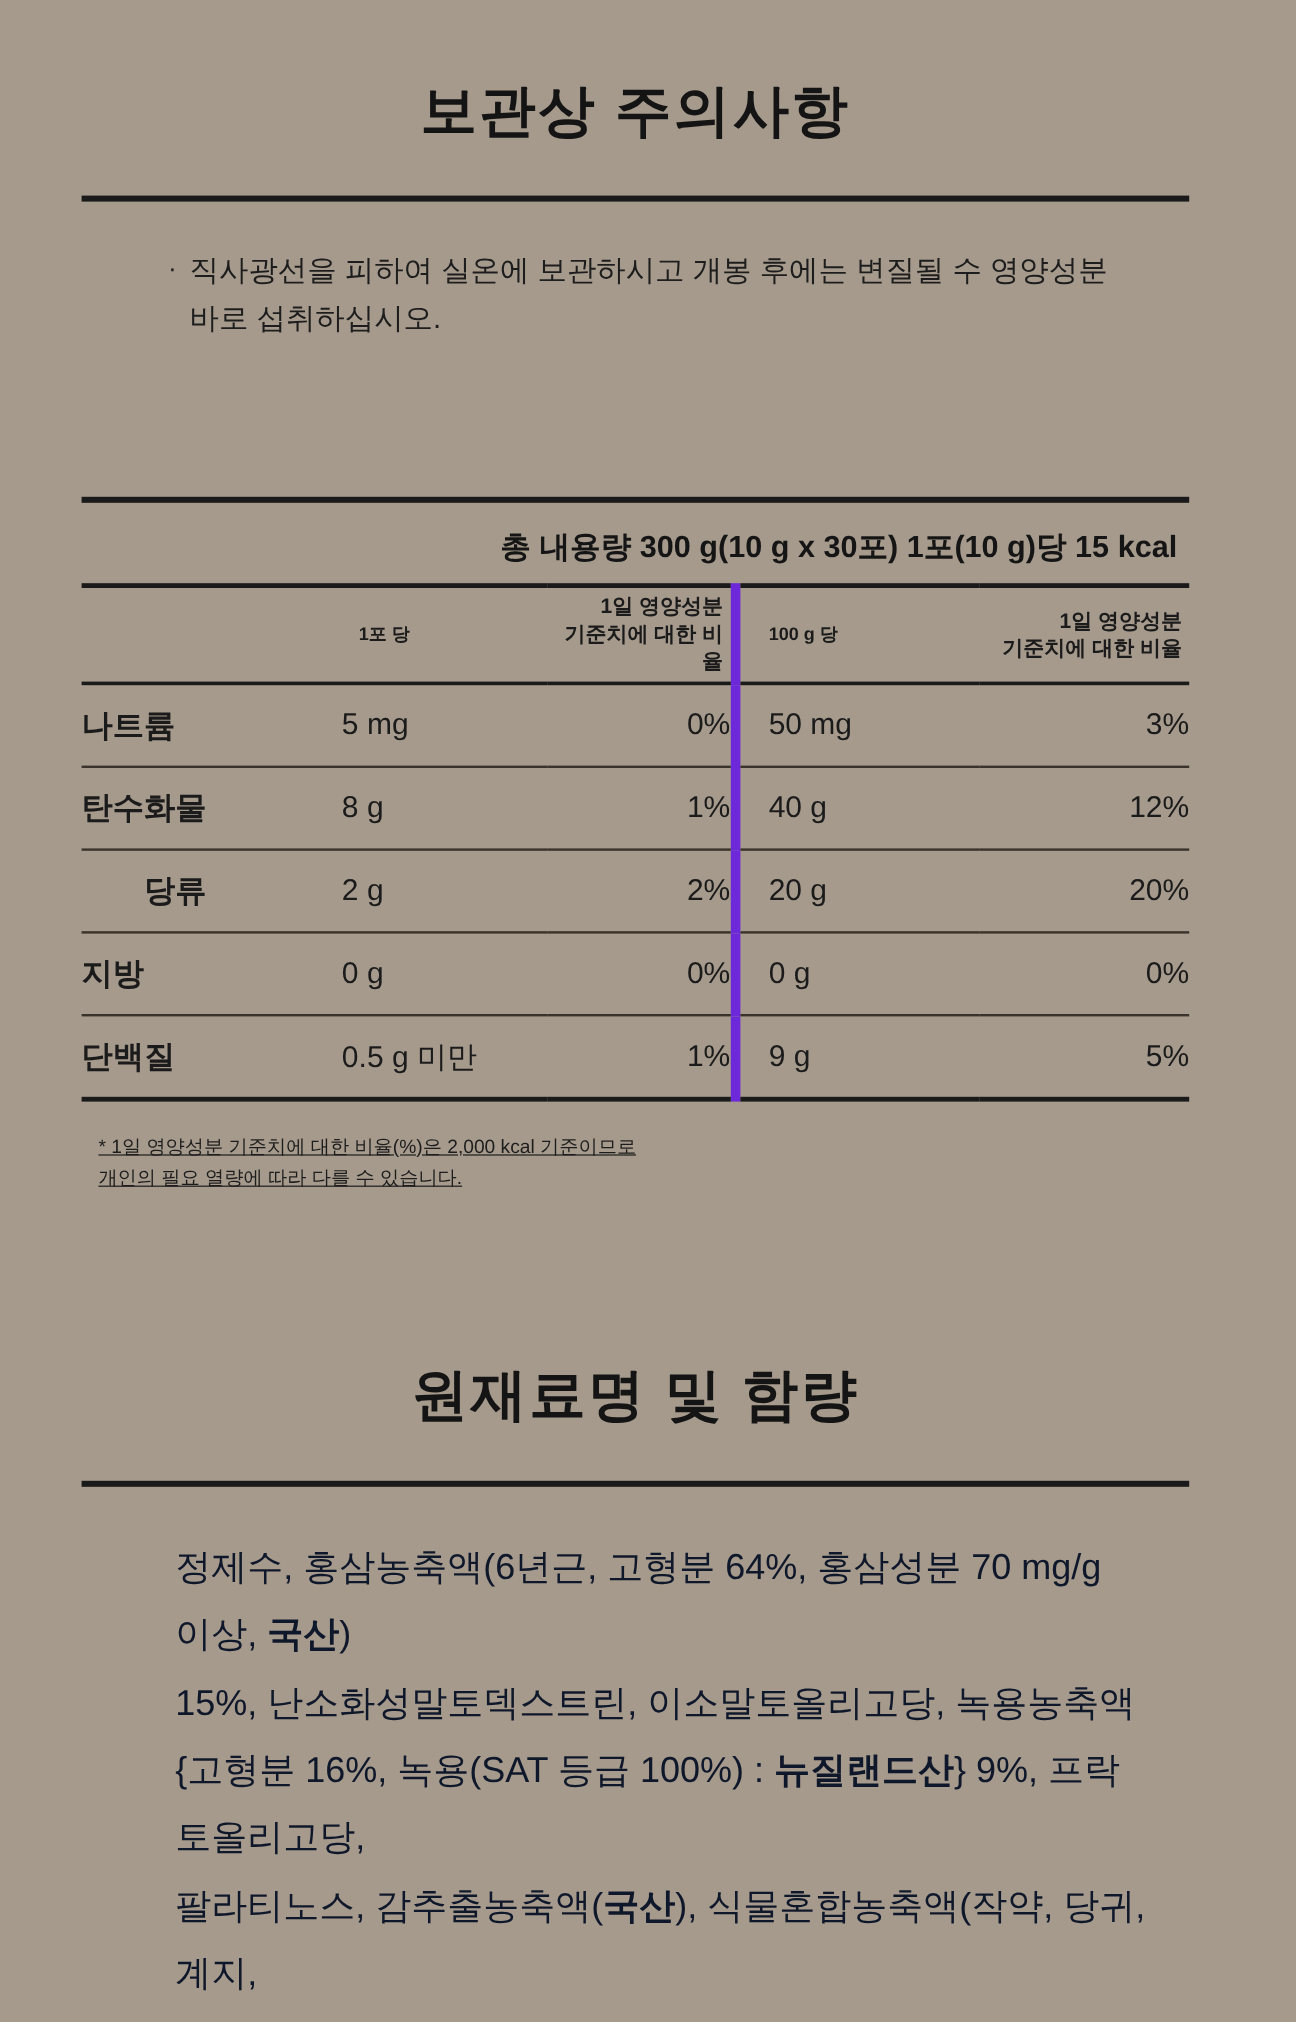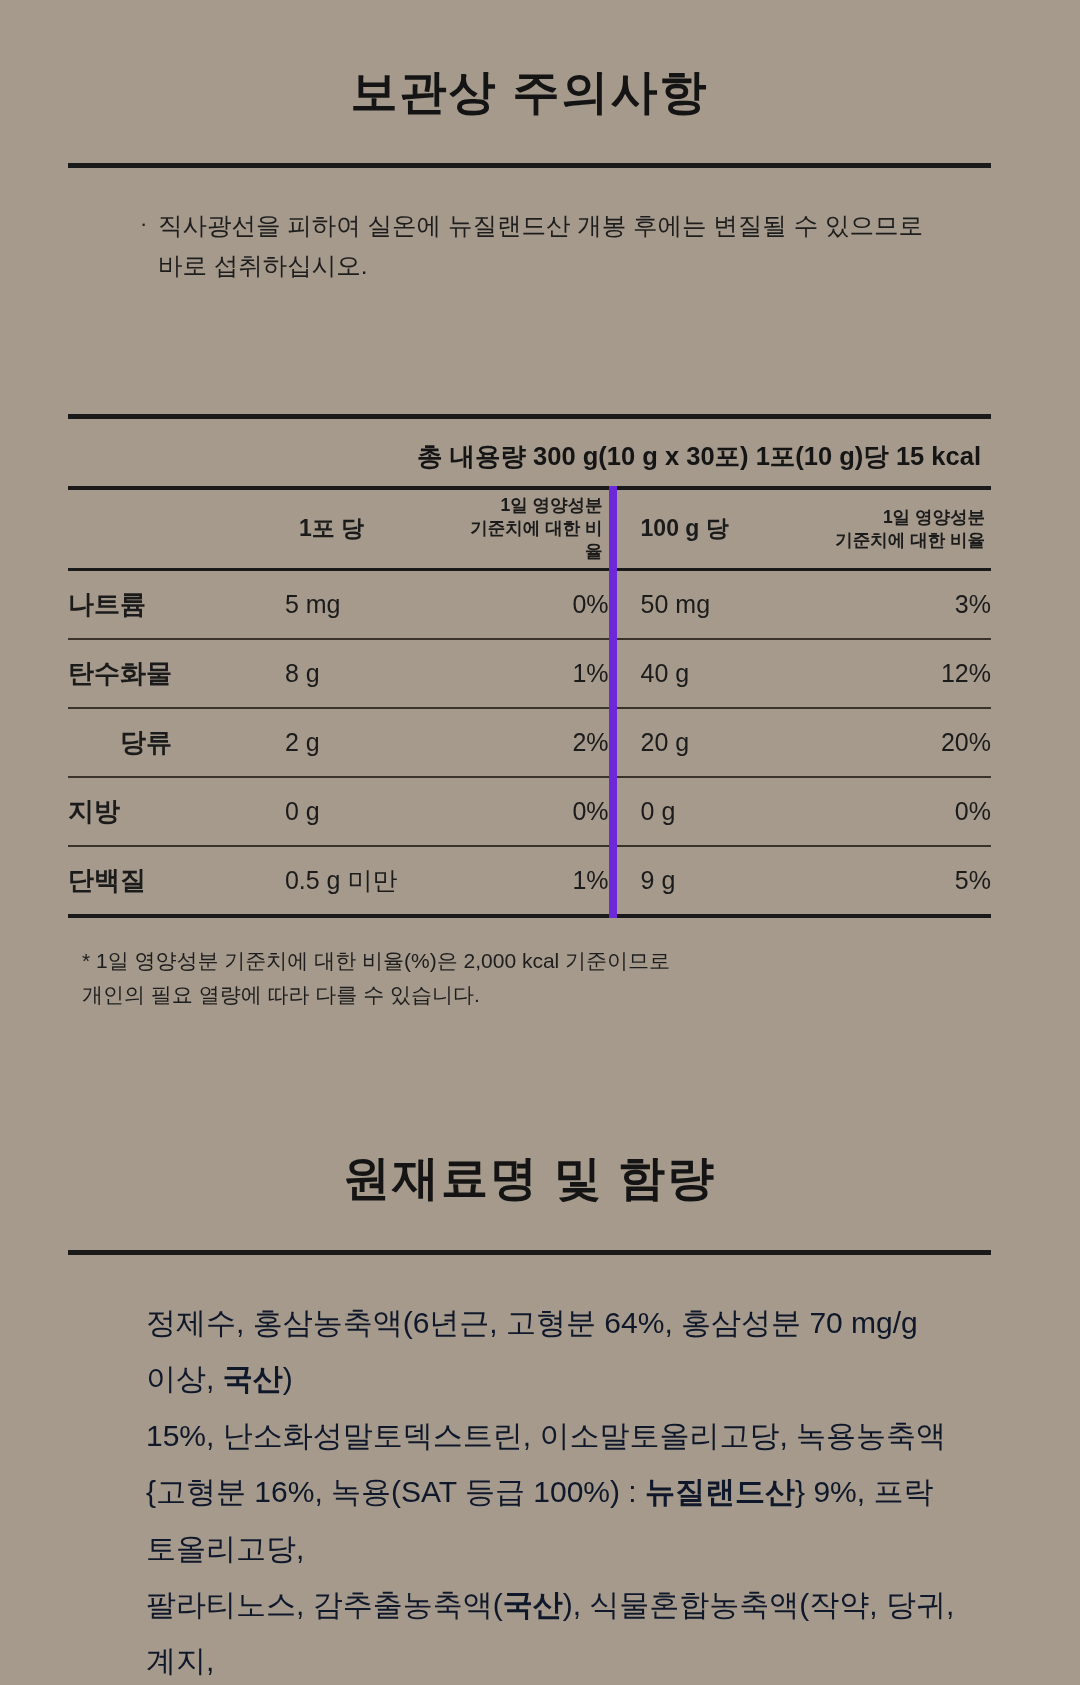--- a/index.html
+++ b/index.html
@@ -95,21 +95,21 @@
 
   table.nutrition th,
   table.nutrition td {
     padding: 0;
     vertical-align: middle;
   }
   .hdr-row th {
     height: 78px;
     border-top: 4px solid #1a1a1a;
     border-bottom: 3px solid #1a1a1a;
-    font-size: 23px;
+    font-size: 15px;
     font-weight: 700;
     text-align: left;
   }
   .hdr-row th.blank { }
   .hdr-row th.unit {
     text-align: left;
     padding-left: 14px;
   }
   .hdr-row th.basis {
     text-align: right;
@@ -147,26 +147,27 @@
     padding-left: 14px;
   }
   td.amt.g100 {
     padding-left: 24px;
   }
   td.pct {
     text-align: right;
     padding-right: 6px;
   }
   .footnote {
-    font-size: 21px;
+    font-size: 16px;
     line-height: 1.63;
     padding-top: 26px;
     padding-left: 14px;
     white-space: pre-line;
     color: #1d1d1d;
+    text-decoration: underline;
   }
 
   
   #ingredients-section {
     padding-top: 96px;
   }
   #ingredients-section .rule {
     margin-top: 40px;
   }
   .ingredients-body {
@@ -183,21 +184,21 @@
 <body>
 
 <div class="page">
 
   <section id="storage-section">
     <h2 class="section-title">보관상 주의사항</h2>
     <div class="rule"></div>
     <ul class="note-list">
       <li class="note-item">
         <span class="note-bullet">·</span>
-        <span class="note-text">직사광선을 피하여 실온에 뉴질랜드산 개봉 후에는 변질될 수 있으므로
+        <span class="note-text">직사광선을 피하여 실온에 보관하시고 개봉 후에는 변질될 수 영양성분
 바로 섭취하십시오.</span>
       </li>
     </ul>
   </section>
 
   <section id="nutrition-section">
     <div class="rule"></div>
 
     <div class="nutri-summary">총 내용량 300 g(10 g x 30포)
 1포(10 g)당 15 kcal</div>

